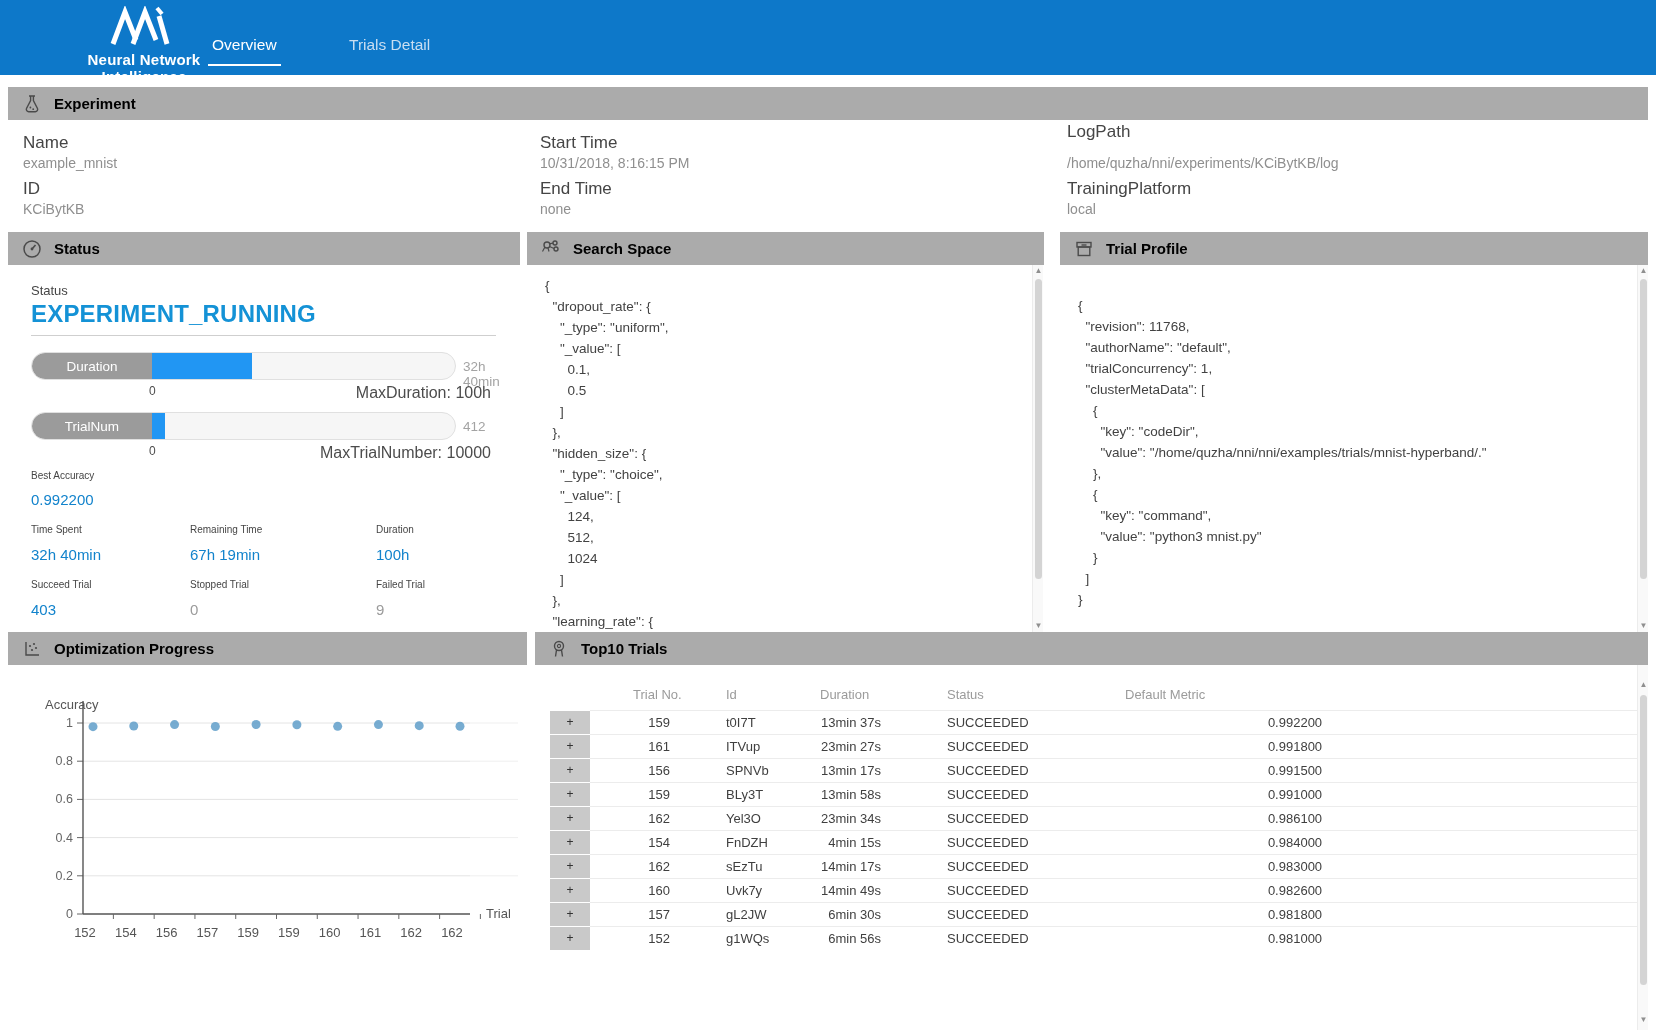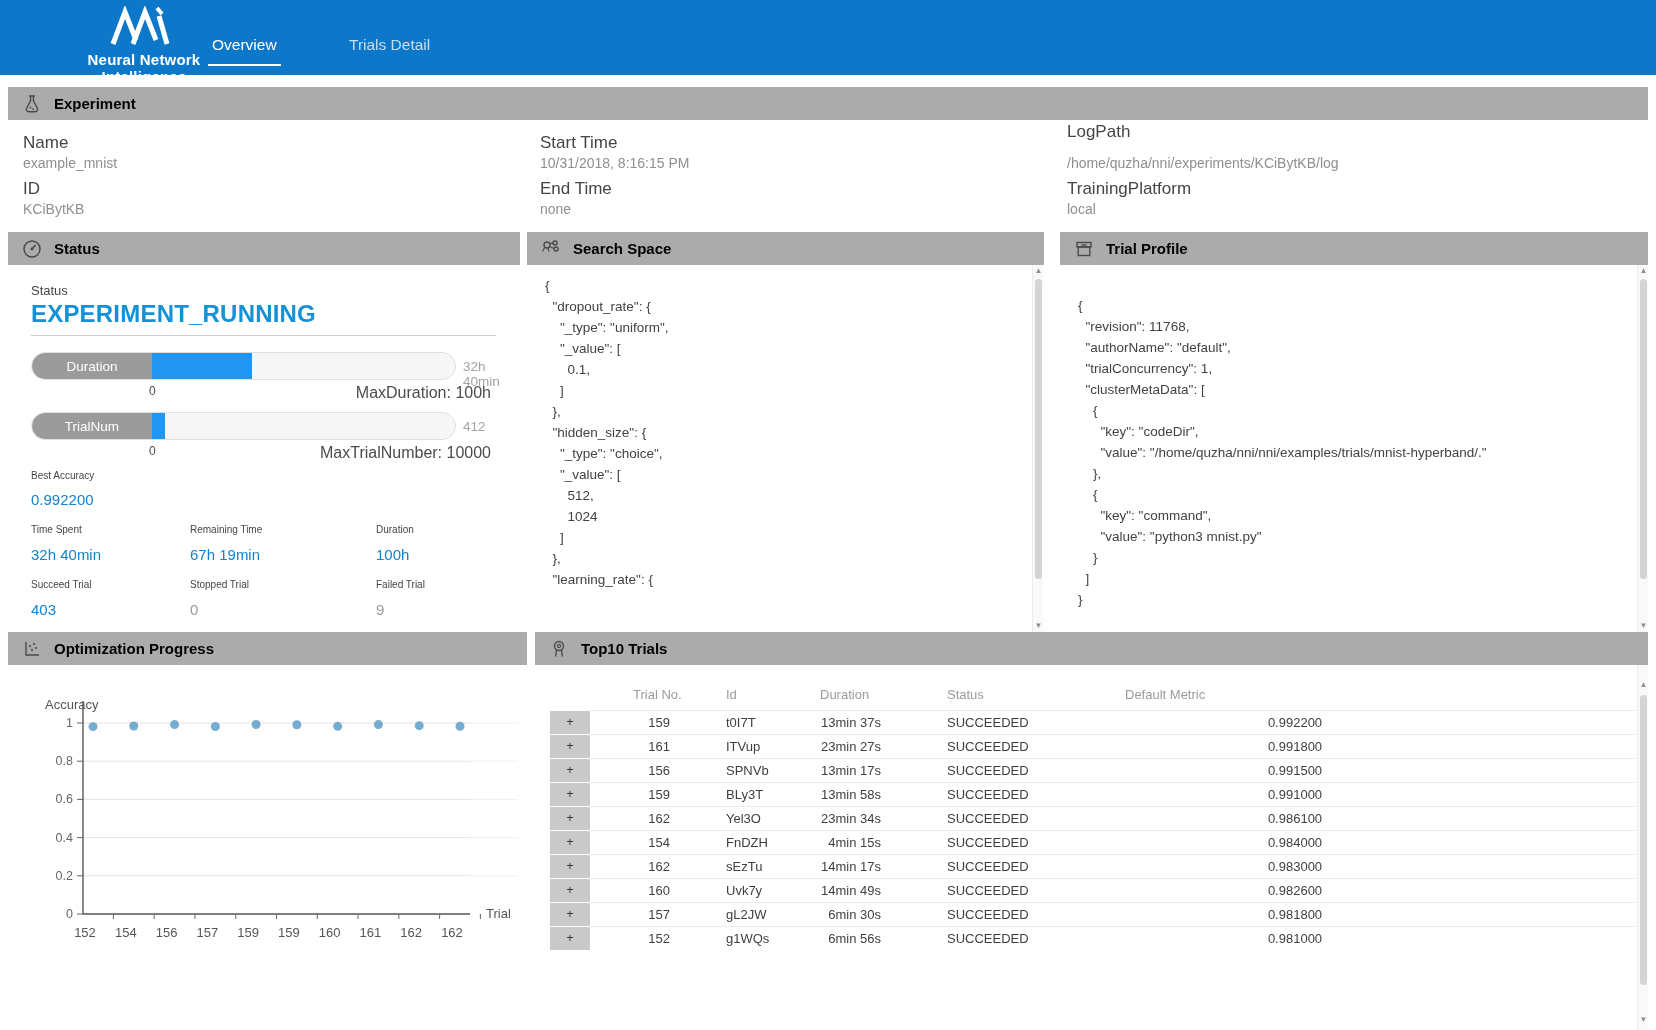--- a/index.html
+++ b/index.html
@@ -173,25 +173,27 @@
     </svg>
   </span>
   <span class="panel-title">Search Space</span>
 </div>
 <div class="code-body" style="left:545px; top:275px; width:480px; height:357px;">
     <div class="code-line">{</div>
     <div class="code-line">  "dropout_rate": {</div>
     <div class="code-line">    "_type": "uniform",</div>
     <div class="code-line">    "_value": [</div>
     <div class="code-line">      0.1,</div>
+    <div class="code-line">      0.5</div>
     <div class="code-line">    ]</div>
     <div class="code-line">  },</div>
     <div class="code-line">  "hidden_size": {</div>
     <div class="code-line">    "_type": "choice",</div>
     <div class="code-line">    "_value": [</div>
+    <div class="code-line">      124,</div>
     <div class="code-line">      512,</div>
     <div class="code-line">      1024</div>
     <div class="code-line">    ]</div>
     <div class="code-line">  },</div>
     <div class="code-line">  "learning_rate": {</div>
   </div>
 <div class="vscroll" style="left:1032px; top:265px; height:367px;">
   <span class="vs-arrow" style="top:0;">▲</span>
   <span class="vs-thumb" style="top:14px; height:300px;"></span>
   <span class="vs-arrow" style="bottom:0;">▼</span>

